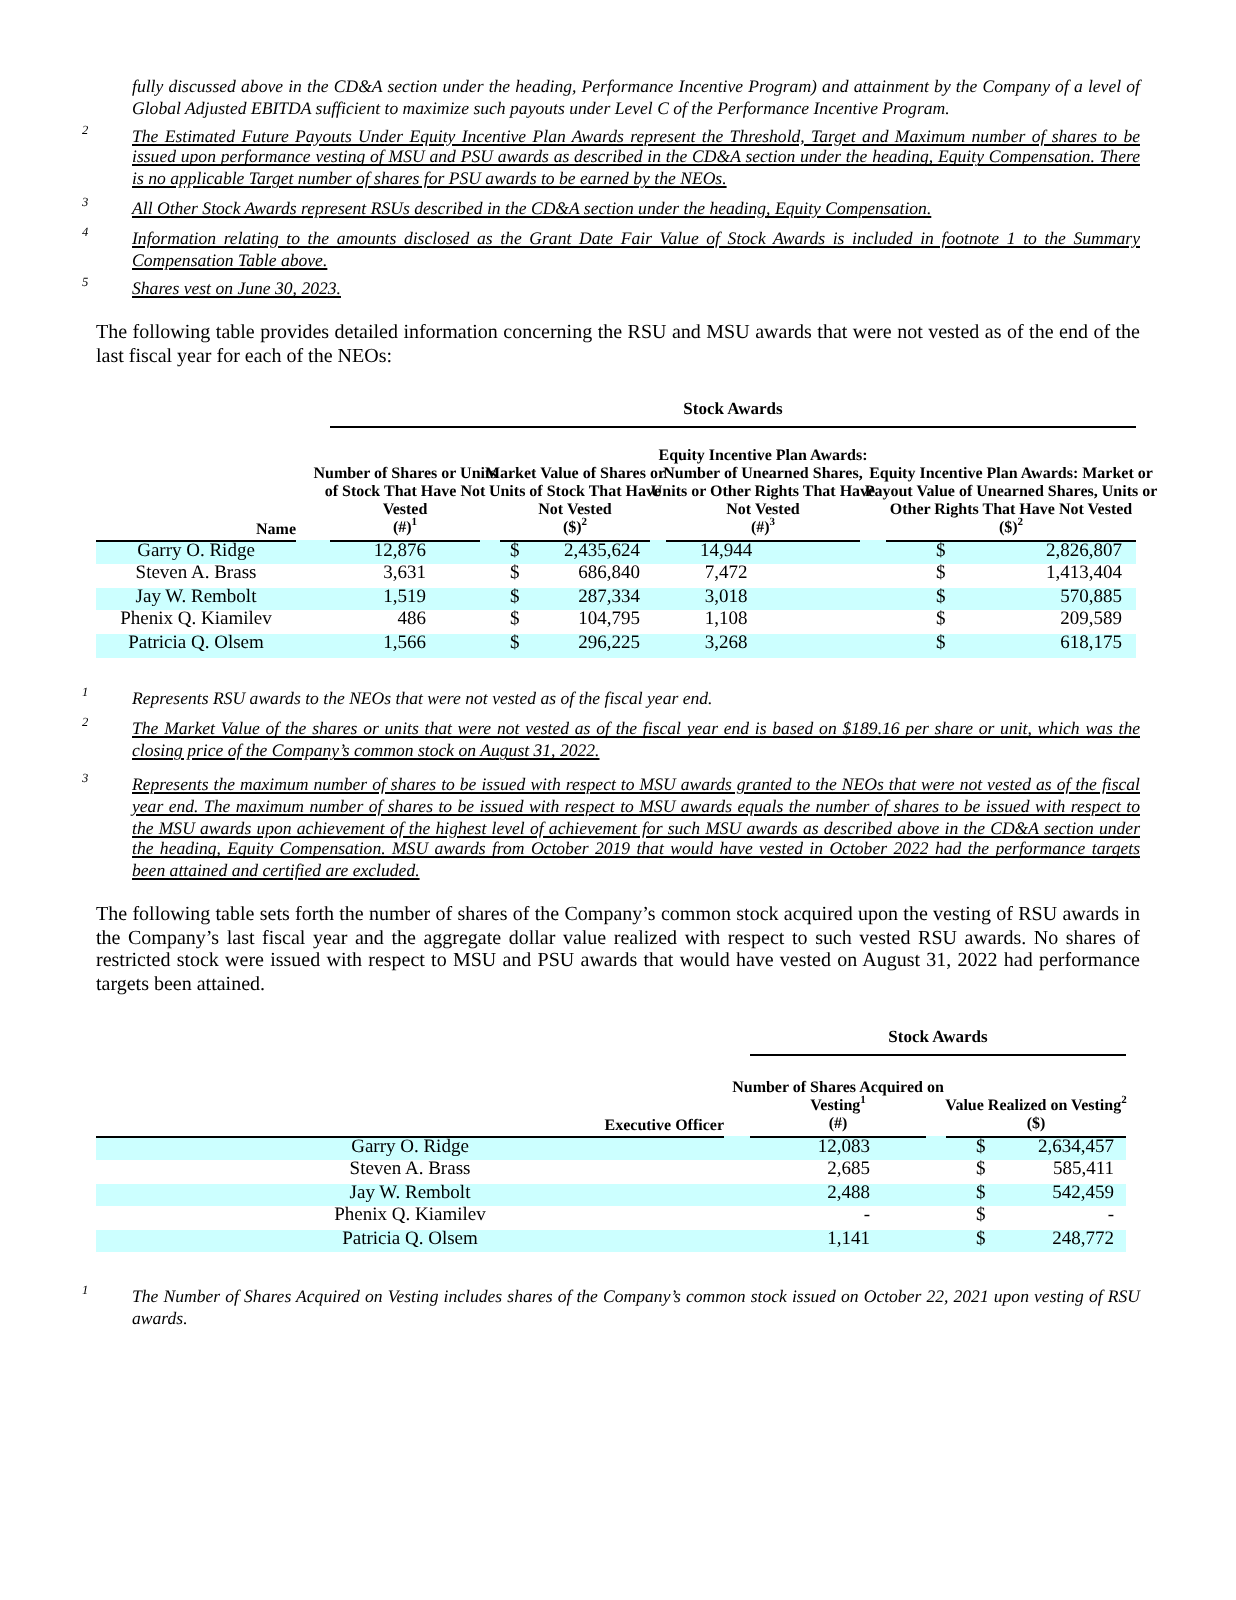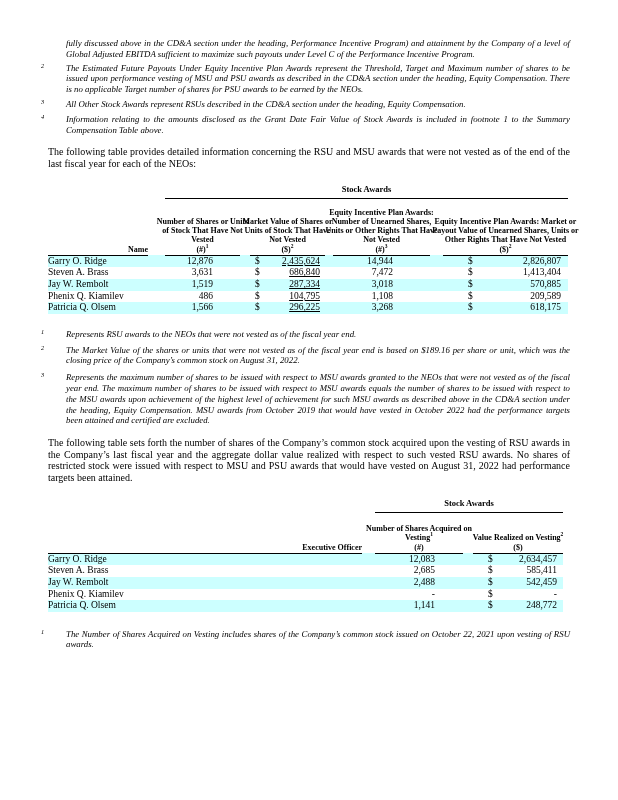--- a/index.html
+++ b/index.html
@@ -3,47 +3,47 @@
 <meta charset="utf-8">
 <style>
   * { margin:0; padding:0; box-sizing:border-box; }
   html,body { background:#ffffff; }
   body { width:618px; height:800px; font-family:"Liberation Serif","DejaVu Serif",serif; color:#000; }
   .page { position:relative; width:618px; height:668px; padding:38px 48px 0 48px; overflow:hidden; }
 
   
   .fnblock { }
   .fn { position:relative; padding-left:18px; font-style:italic; font-size:8.8px; line-height:10.8px; text-align:justify; }
-  .fn + .fn { margin-top:4px; }
+  .fn + .fn { margin-top:4px;text-decoration:underline; }
   .fn-marker { position:absolute; left:-7px; top:-2px; font-size:6.3px; font-style:italic; }
 
   
   .section-heading { margin-top:9px; font-size:12px; font-weight:normal; line-height:14px; letter-spacing:0.2px; }
   .body-para { margin-top:11px; font-size:10px; line-height:11.5px; text-align:justify; }
 
   
   table { border-collapse:collapse; table-layout:fixed; margin-top:15px; }
   td { vertical-align:bottom; overflow:visible; }
   .group-cell { border-bottom:1.5px solid #000; text-align:center; vertical-align:top; height:14px; font-weight:bold; font-size:8.5px; line-height:10px; }
   .hdr { border-bottom:1.5px solid #000; font-weight:bold; font-size:8px; line-height:9.2px; text-align:center; vertical-align:bottom; }
   .hdr .hdr-inner { margin:0 -11px; padding-bottom:1px; }
   .hdr sup { font-size:5.5px; line-height:0; }
   .t1 .hdr { height:57px; }
   .t2 .hdr { height:41px; }
   .lbl-hdr { border-bottom:1.5px solid #000; font-weight:bold; font-size:8px; text-align:right; vertical-align:bottom; padding-bottom:1px; }
   .nb { border-bottom:none !important; }
   .drow td { font-size:9.5px; line-height:11.6px; height:11.6px; white-space:nowrap; }
   .drow.shaded td { background:#ccffff; }
-  td.name { text-align:left; }
+  td.name { text-align:center; }
   td.cur { text-align:left; }
   td.val { text-align:right; }
   .t1 td.n1 { text-align:right; padding-right:27px; }
   .t1 td.cur2 { padding-left:5px; }
-  .t1 td.v2 { padding-right:5px;text-decoration:underline; }
-  .t1 td.n3 { text-align:right; padding-right:37px; }
+  .t1 td.v2 { padding-right:5px; }
+  .t1 td.n3 { text-align:center; padding-right:37px; }
   .t1 td.cur4 { padding-left:25px; }
   .t1 td.v4 { padding-right:7px; }
   .t2 td.n1 { text-align:right; padding-right:28px; }
   .t2 td.cur2 { padding-left:15px; }
   .t2 td.v2 { padding-right:6px; }
 
   .tbl-footnotes { margin-top:15px; }
   .gap-lg { margin-top:22px; }
   .page-number { position:absolute; left:0; top:751px; width:618px; text-align:center; font-size:10px; }
 </style>
@@ -60,20 +60,24 @@
       <span class="fn-marker">2</span>
       <div>The Estimated Future Payouts Under Equity Incentive Plan Awards represent the Threshold, Target and Maximum number of shares to be issued upon performance vesting of MSU and PSU awards as described in the CD&amp;A section under the heading, Equity Compensation. There is no applicable Target number of shares for PSU awards to be earned by the NEOs.</div>
     </div>
     <div class="fn">
       <span class="fn-marker">3</span>
       <div>All Other Stock Awards represent RSUs described in the CD&amp;A section under the heading, Equity Compensation.</div>
     </div>
     <div class="fn">
       <span class="fn-marker">4</span>
       <div>Information relating to the amounts disclosed as the Grant Date Fair Value of Stock Awards is included in footnote 1 to the Summary Compensation Table above.</div>
+    </div>
+    <div class="fn">
+      <span class="fn-marker">5</span>
+      <div>Shares vest on June 30, 2023.</div>
     </div>
   </div>
 
   <p class="body-para">The following table provides detailed information concerning the RSU and MSU awards that were not vested as of the end of the last fiscal year for each of the NEOs:</p>
 
   <table class="t1">
     <colgroup>
       <col style="width:100px">
         <col style="width:17px">
       <col style="width:75px">

